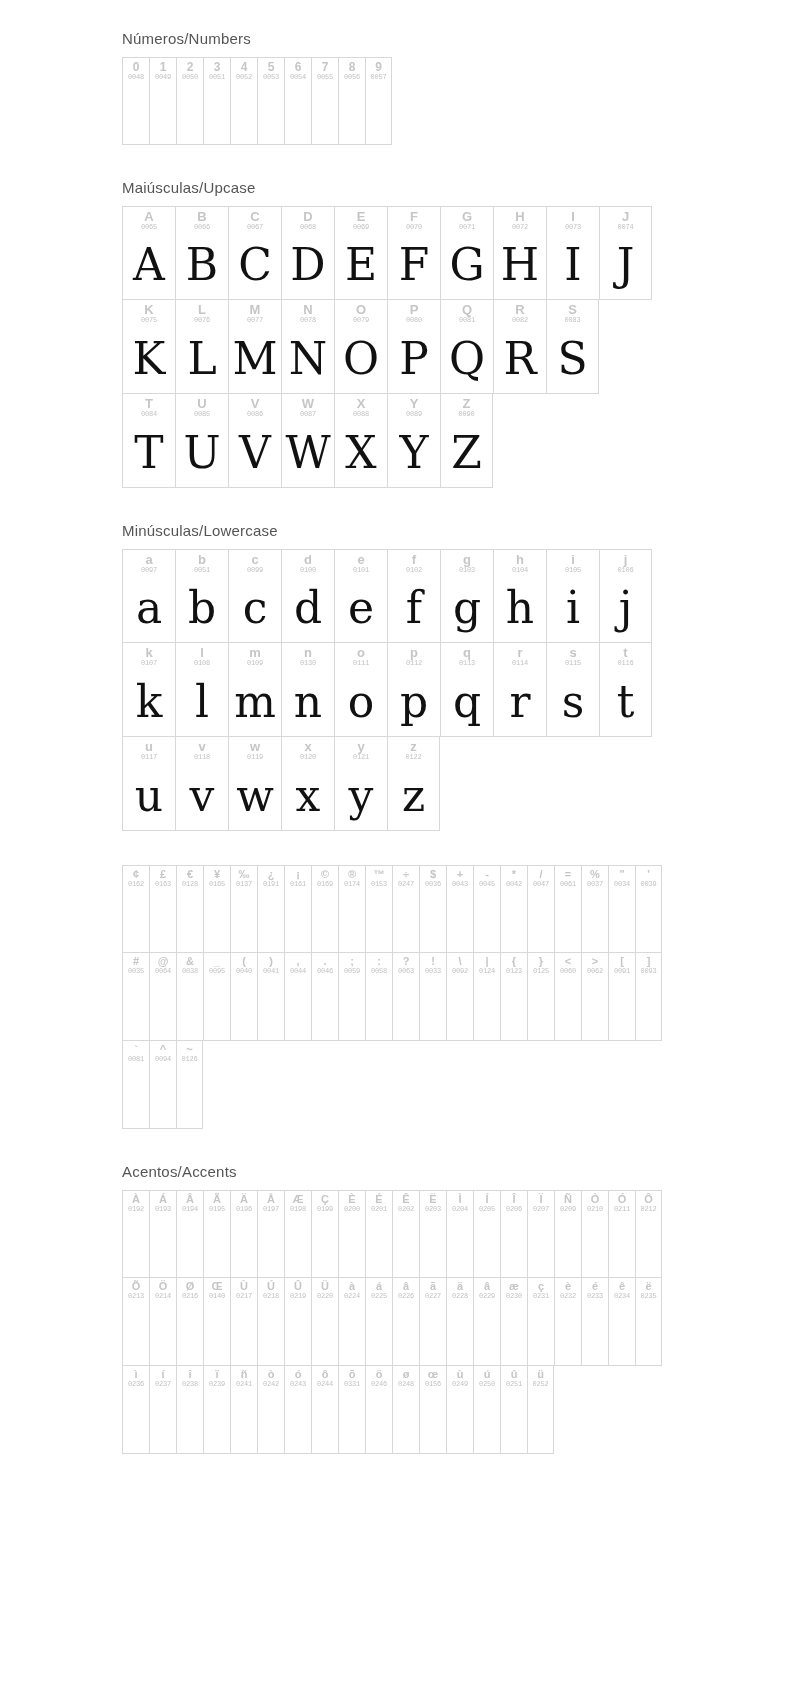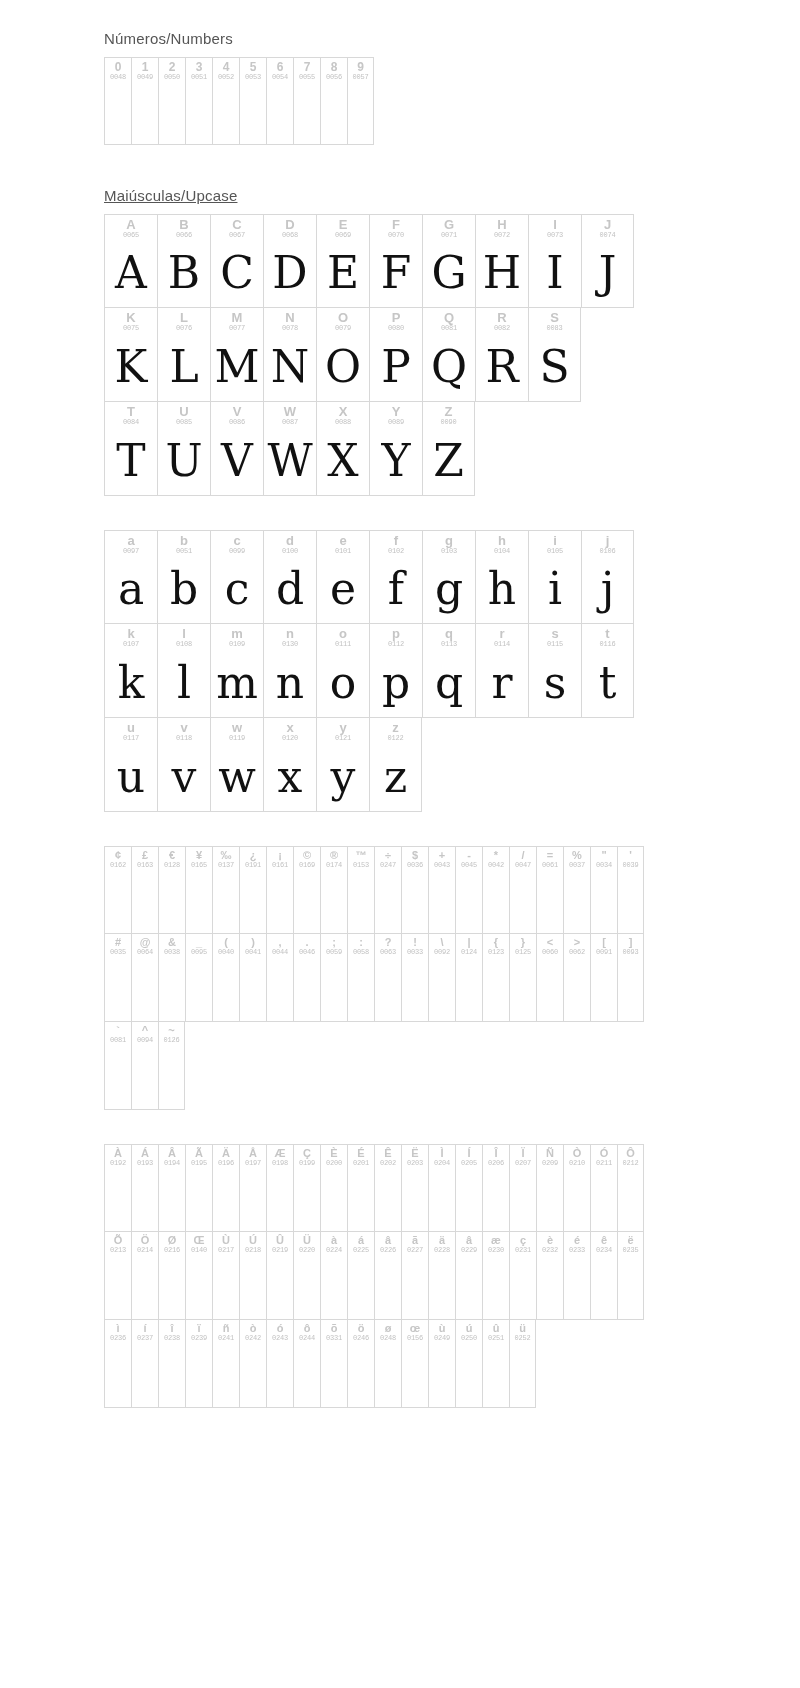--- a/index.html
+++ b/index.html
@@ -12,32 +12,32 @@
     font-family: "Liberation Sans", sans-serif;
     color: #444444;
   }
   .page {
     width: 800px;
     box-sizing: border-box;
     padding: 0 0 24px 0;
   }
   .section {
     margin: 0 0 0 0;
+    padding-left: 18px;
   }
   .section-title {
     font-size: 15px;
     color: #555555;
     font-weight: 400;
     padding-left: 104px;
     margin: 0 0 10px 0;
     letter-spacing: 0.2px;
   }
   .section + .section .section-title {
-    margin-top: 8px;
-    text-decoration: underline;
+    margin-top: 0;
   }
   .grid {
     padding-left: 104px;
     display: block;
   }
   .row {
     display: flex;
     flex-direction: row;
     align-items: stretch;
     margin: 0;
@@ -380,20 +380,21 @@
                 <div class="cell-char">Z</div>
                 <div class="cell-code">0090</div>
               </div>
               <div class="cell-glyph">Z</div>
             </div>
           </div>
         </div>
       </div>
       <div class="section">
         <div class="gap-md"></div>
+        <div class="section-title">Minúsculas/Lowercase</div>
         <div class="grid lowercase">
           <div class="row">
             <div class="cell">
               <div class="cell-head">
                 <div class="cell-char">a</div>
                 <div class="cell-code">0097</div>
               </div>
               <div class="cell-glyph">a</div>
             </div>
             <div class="cell">
@@ -885,20 +886,21 @@
                 <div class="cell-char">~</div>
                 <div class="cell-code">0126</div>
               </div>
               <div class="cell-glyph"></div>
             </div>
           </div>
         </div>
       </div>
       <div class="section">
         <div class="gap-md"></div>
+        <div class="section-title">Acentos/Accents</div>
         <div class="grid accents">
           <div class="row">
             <div class="cell">
               <div class="cell-head">
                 <div class="cell-char">À</div>
                 <div class="cell-code">0192</div>
               </div>
               <div class="cell-glyph"></div>
             </div>
             <div class="cell">

